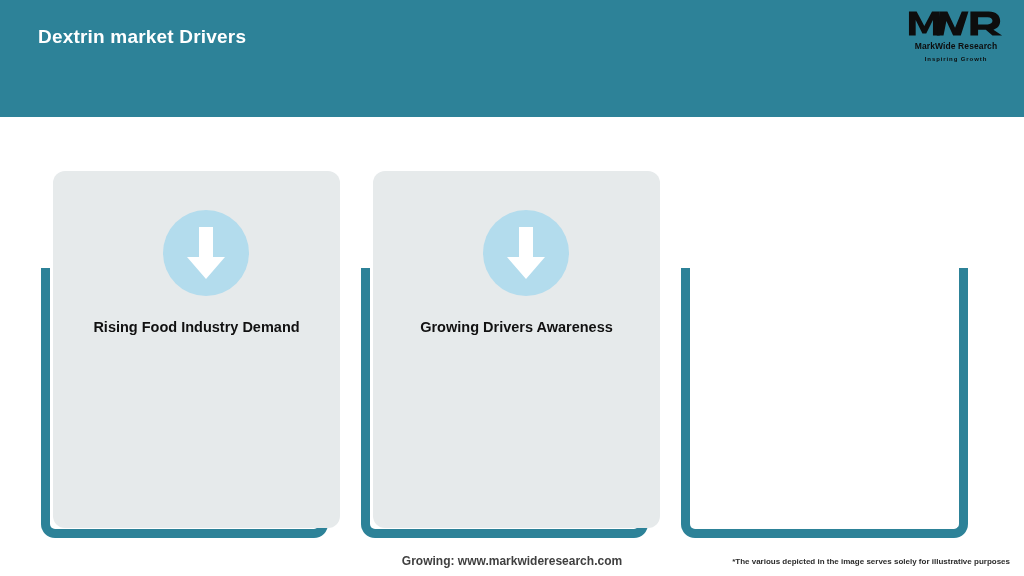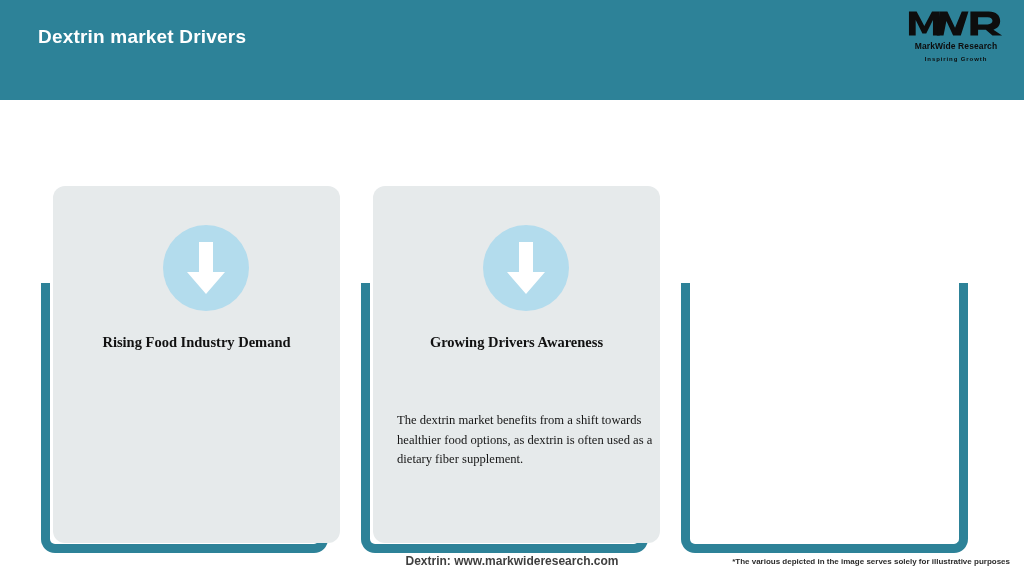--- a/index.html
+++ b/index.html
@@ -14,21 +14,21 @@
     overflow: hidden;
     position: relative;
   }
 
   
   .header {
     position: absolute;
     left: 0;
     top: 0;
     width: 1024px;
-    height: 100px;
+    height: 117px;
     background: #2d8298;
     box-sizing: border-box;
   }
   .header-title {
     position: absolute;
     left: 38px;
     top: 26px;
     font-size: 19px;
     font-weight: bold;
     color: #ffffff;
@@ -68,24 +68,23 @@
     line-height: 1;
     margin-top: 2px;
     letter-spacing: 0.9px;
     white-space: nowrap;
   }
 
   
   .cards {
     position: absolute;
     left: 0;
-    top: 109px;
+    top: 94px;
     width: 860px;
     height: 440px;
-    font-family: Liberation Serif, serif;
   }
   .card-group {
     position: absolute;
     top: 0;
     width: 320px;
     height: 440px;
   }
   .card-group.g1 { left: 38px; }
   .card-group.g2 { left: 358px; }
   .card-group.g3 { left: 678px; }
@@ -211,24 +210,23 @@
 
   <div class="card-group g2">
     <div class="bracket"></div>
     <div class="card">
       <div class="icon-circle">
         <svg class="arrow-svg" viewBox="0 0 42 56">
           <polygon fill="#ffffff" points="14,2 28,2 28,32 40,32 21,54 2,32 14,32"></polygon>
         </svg>
       </div>
       <div class="card-title">Growing Drivers Awareness</div>
-      <div class="card-body">The dextrin market benefits from a shift towards healthier food options, as dextrin is often used as a dietary fiber supplement.</div>
     </div>
   </div>
 
   <div class="card-group g3">
     <div class="bracket"></div>
   </div>
 
 </div>
 
-<div class="source">Dextrin: www.markwideresearch.com</div>
+<div class="source">Growing: www.markwideresearch.com</div>
 <div class="disclaimer">*The various depicted in the image serves solely for illustrative purposes</div>
 
 </body></html>

